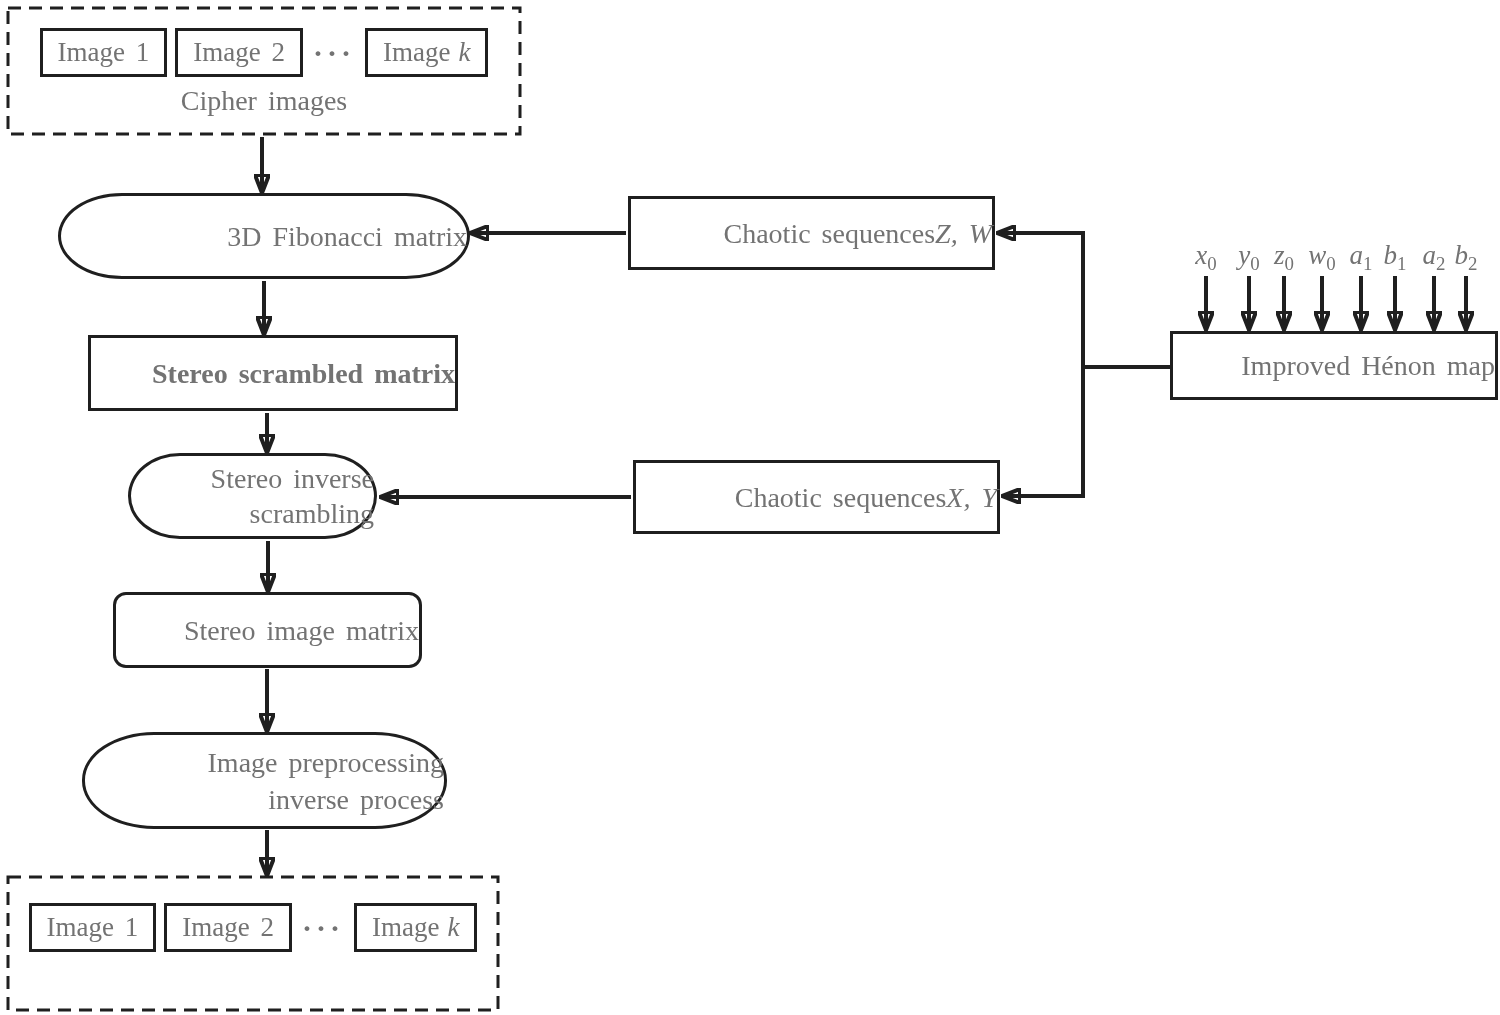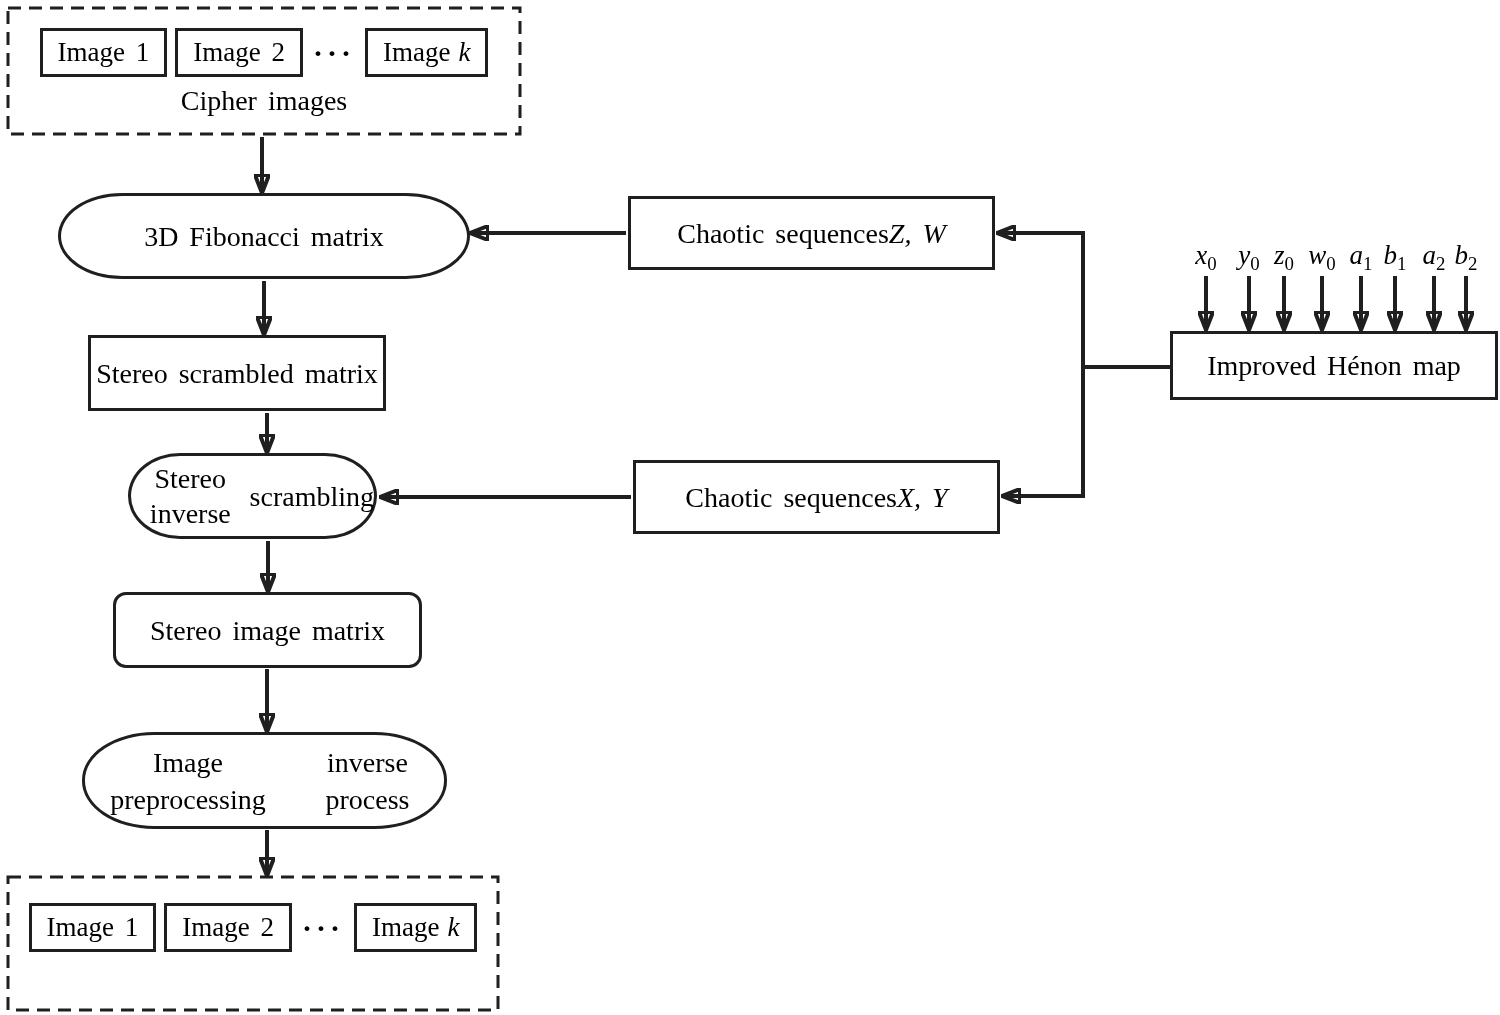--- a/index.html
+++ b/index.html
@@ -2,44 +2,44 @@
 <html><head>
 <meta charset="utf-8">
 <style>
   html, body { margin: 0; padding: 0; background: #ffffff; }
   .stage {
     position: relative;
     width: 1500px;
     height: 1015px;
     background: #ffffff;
     font-family: "Liberation Serif", "DejaVu Serif", serif;
-    color: #000000;
+    color: #737373;
     word-spacing: 4px;
     overflow: hidden;
   }
   .wires { position: absolute; left: 0; top: 0; }
   .wires path { stroke: #1f1f1f; stroke-width: 4; fill: none; stroke-linejoin: miter; }
   .wires rect.dash { stroke: #1f1f1f; stroke-width: 3; fill: none; stroke-dasharray: 13 8; }
 
   
   .node {
     position: absolute;
     box-sizing: border-box;
     border: 3px solid #1f1f1f;
     background: #ffffff;
     display: flex;
-    flex-direction: row;
-    align-items: center;
+    flex-direction: column;
+    align-items: flex-end;
     justify-content: center;
     text-align: center;
     font-size: 28px;
     line-height: 35px;
   }
   #node-fibonacci   { left: 58px;   top: 193px; width: 412px; height: 86px; border-radius: 64px / 43px; }
-  #node-scrambled   { left: 88px;   top: 335px; width: 298px; height: 76px; }
+  #node-scrambled   { left: 88px;   top: 335px; width: 370px; height: 76px; font-weight: bold; }
   #node-invscram    { left: 128px;  top: 453px; width: 249px; height: 86px; border-radius: 52px / 43px; }
   #node-imagematrix { left: 113px;  top: 592px; width: 309px; height: 76px; border-radius: 13px; }
   #node-preprocess  { left: 82px;   top: 732px; width: 365px; height: 97px; border-radius: 72px / 48px; line-height: 37px; }
   #node-zw          { left: 628px;  top: 196px; width: 367px; height: 74px; }
   #node-xy          { left: 633px;  top: 460px; width: 367px; height: 74px; }
   #node-henon      { left: 1170px; top: 331px; width: 328px; height: 69px; }
 
   .var { font-style: italic; }
   .vsp { }
   .mk  { margin-left: 8px; }

